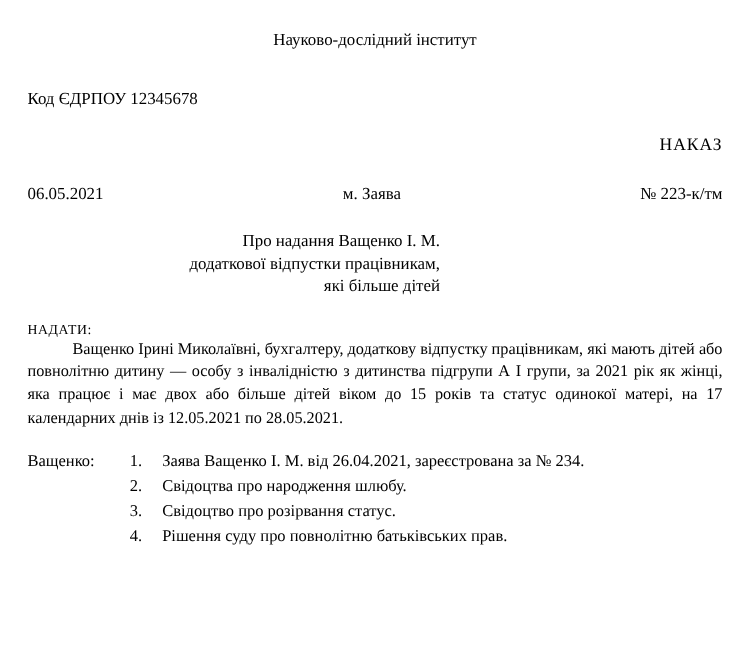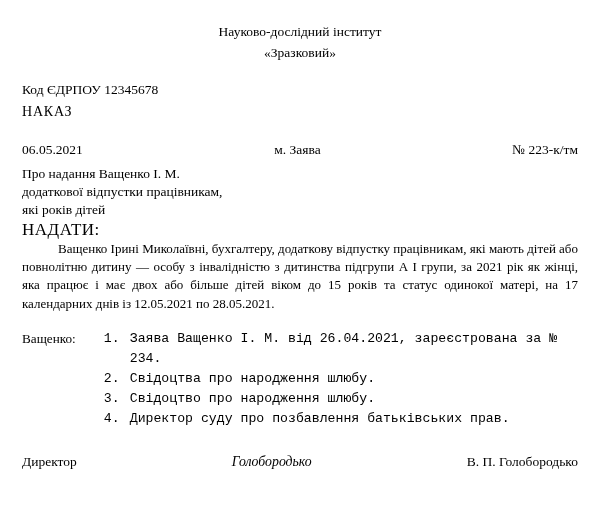--- a/index.html
+++ b/index.html
@@ -22,49 +22,51 @@
     padding: 18px 22px 0 22px;
   }
   .org-header {
     text-align: center;
     font-size: 13.5px;
     line-height: 1.55;
     margin-top: 4px;
   }
   .org-line { display: block; }
   .edrpou {
-    margin-top: 18px;
+    margin-top: 28px;
     font-size: 13.5px;
   }
   .doc-title {
-    text-align: left;
+    text-align: right;
     font-size: 14px;
     letter-spacing: 0.8px;
-    margin-top: 6px;
+    margin-top: 22px;
     font-weight: normal;
   }
   .meta-row {
     display: flex;
     justify-content: space-between;
     align-items: baseline;
     font-size: 13.5px;
     margin-top: 22px;
   }
   .meta-center { text-align: center; flex: 0 0 auto; }
   .meta-left { flex: 0 0 auto; }
   .meta-right { flex: 0 0 auto; }
   .subject {
-    margin-top: 7px;
+    margin-top: 21px;
     font-size: 13.5px;
     line-height: 1.35;
     max-width: 330px;
+    text-align: right;
   }
   .subject span { display: block; }
   .order-word {
-    font-size: 17px;
+    margin-top: 19px;
+    font-size: 11px;
     letter-spacing: 0.5px;
   }
   .body-par {
     font-size: 13px;
     line-height: 1.42;
     text-align: justify;
     text-indent: 36px;
   }
   .grounds {
     margin-top: 16px;
@@ -74,21 +76,20 @@
   }
   .grounds-label {
     flex: 0 0 auto;
     padding-right: 10px;
   }
   .grounds-list {
     margin: 0;
     padding: 0 0 0 18px;
     list-style: none;
     counter-reset: gitem;
-    font-family: Liberation Mono, monospace;
   }
   .grounds-list li {
     counter-increment: gitem;
     position: relative;
     padding-left: 26px;
   }
   .grounds-list li:before {
     content: counter(gitem) ".";
     position: absolute;
     left: 0;
@@ -110,52 +111,46 @@
   }
   .sign-name { flex: 0 0 auto; }
 </style>
 </head>
 <body>
 
 <div class="page">
 
   <div class="org-header">
     <span class="org-line">Науково-дослідний інститут</span>
-    <span class="org-line">«Зразковий»</span>
   </div>
 
   <div class="edrpou">Код ЄДРПОУ 12345678</div>
 
   <div class="doc-title">НАКАЗ</div>
 
   <div class="meta-row">
     <div class="meta-left">06.05.2021</div>
     <div class="meta-center">м. Заява</div>
     <div class="meta-right">№ 223-к/тм</div>
   </div>
 
   <div class="subject">
     <span>Про надання Ващенко І. М.</span>
     <span>додаткової відпустки працівникам,</span>
-    <span>які років дітей</span>
+    <span>які більше дітей</span>
   </div>
 
   <div class="order-word">НАДАТИ:</div>
 
   <div class="body-par">Ващенко Ірині Миколаївні, бухгалтеру, додаткову відпустку працівникам, які мають дітей або повнолітню дитину — особу з інвалідністю з дитинства підгрупи А I групи, за 2021 рік як жінці, яка працює і має двох або більше дітей віком до 15 років та статус одинокої матері, на 17 календарних днів із 12.05.2021 по 28.05.2021.</div>
 
   <div class="grounds">
     <div class="grounds-label">Ващенко:</div>
     <ol class="grounds-list">
       <li>Заява Ващенко І. М. від 26.04.2021, зареєстрована за № 234.</li>
       <li>Свідоцтва про народження шлюбу.</li>
-      <li>Свідоцтво про народження шлюбу.</li>
-      <li>Директор суду про позбавлення батьківських прав.</li>
+      <li>Свідоцтво про розірвання статус.</li>
+      <li>Рішення суду про повнолітню батьківських прав.</li>
     </ol>
   </div>
 
-  <div class="sign-row">
-    <div class="sign-title">Директор</div>
-    <div class="sign-script">Голобородько</div>
-    <div class="sign-name">В. П. Голобородько</div>
-  </div>
 
 </div>
 
 </body></html>

